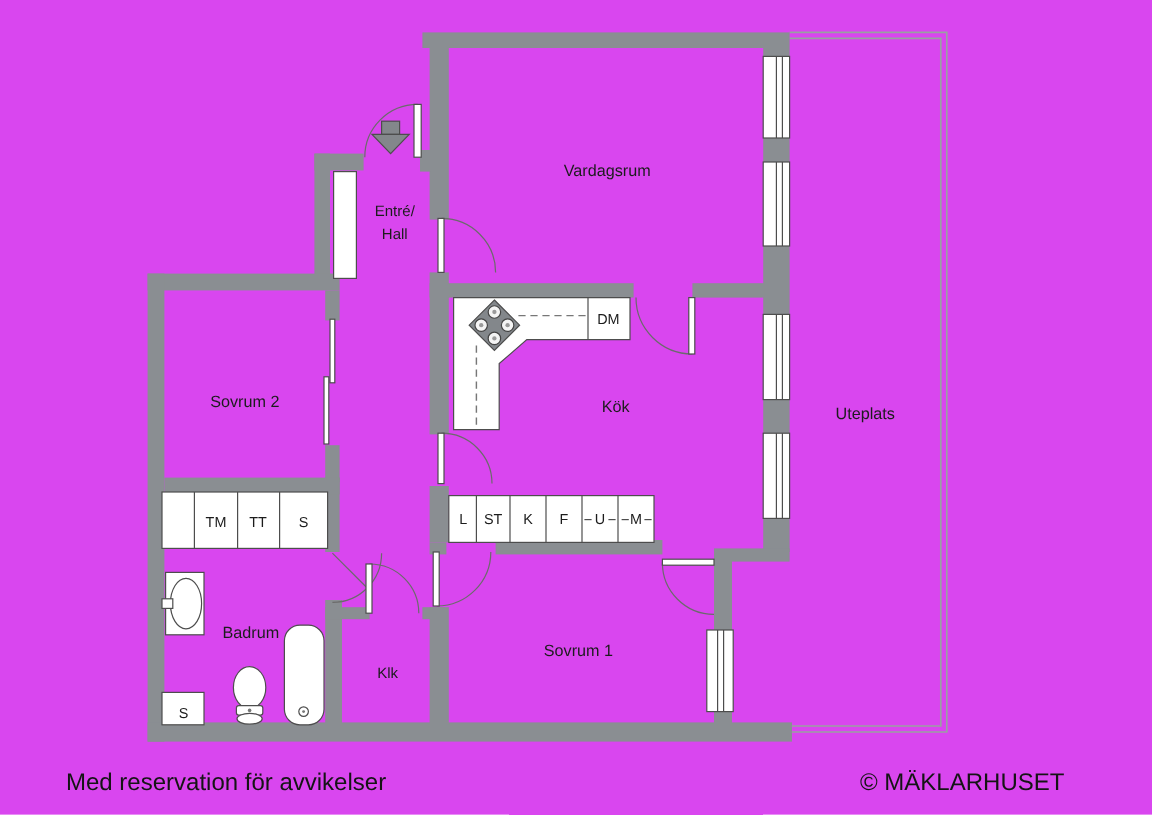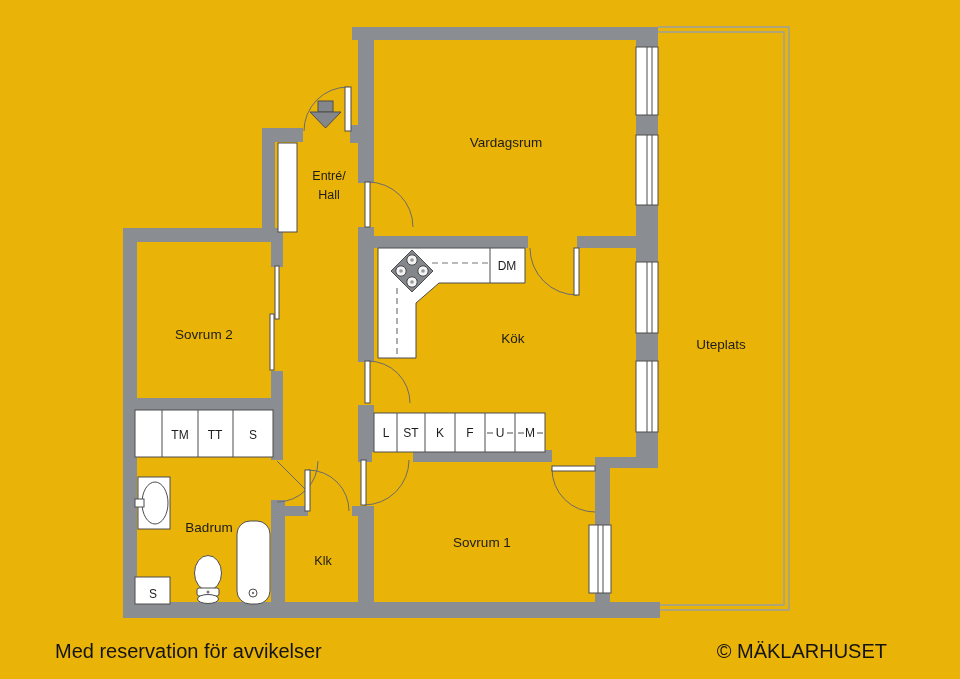--- a/index.html
+++ b/index.html
@@ -1,16 +1,16 @@
 <!DOCTYPE html>
 <html><head>
 <meta charset="utf-8">
 <style>
   html,body{margin:0;padding:0;background:#ffffff;}
-  .page{position:relative;width:960px;height:679px;background:#eab308;overflow:hidden;
+  .page{position:relative;width:960px;height:679px;background:#d946ef;overflow:hidden;
         font-family:"Liberation Sans", sans-serif;text-align:right;}
   svg{display:block;}
   .room-lbl{font-family:"Liberation Sans",sans-serif;font-size:13.5px;fill:#1c1c1c;text-anchor:middle;}
   .small-lbl{font-family:"Liberation Sans",sans-serif;font-size:12px;fill:#1c1c1c;text-anchor:middle;}
   .footer-lbl{font-family:"Liberation Sans",sans-serif;font-size:20px;fill:#141414;}
   .wall{fill:#8a8e92;stroke:none;}
   .thin{fill:#ffffff;stroke:#4d4d4d;stroke-width:1;}
   .thinline{stroke:#4d4d4d;stroke-width:1;fill:none;}
   .arc{stroke:#6b6b6b;stroke-width:1;fill:none;}
   .dash{stroke:#777;stroke-width:1.2;fill:none;stroke-dasharray:6 4;}

